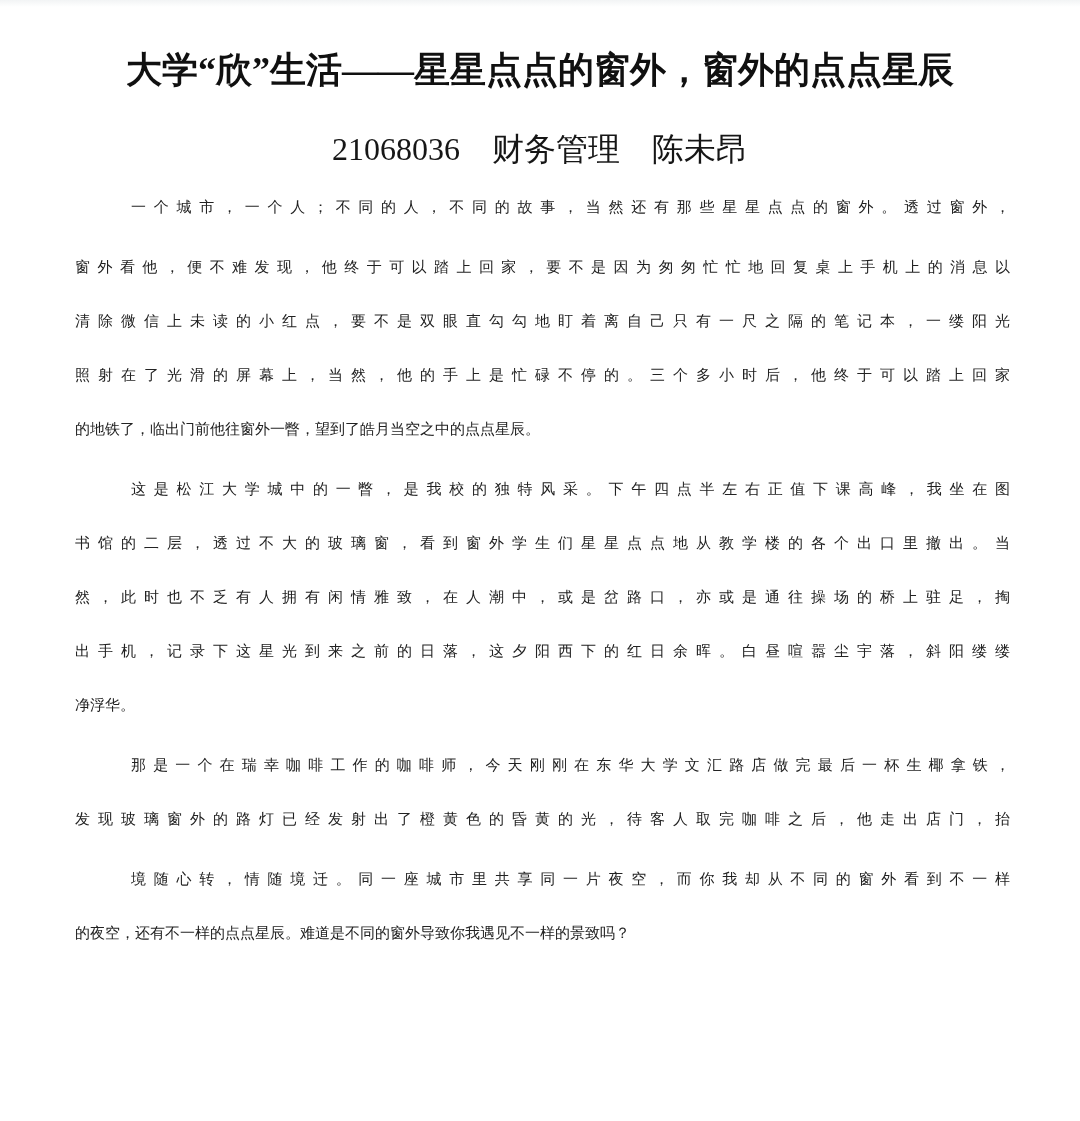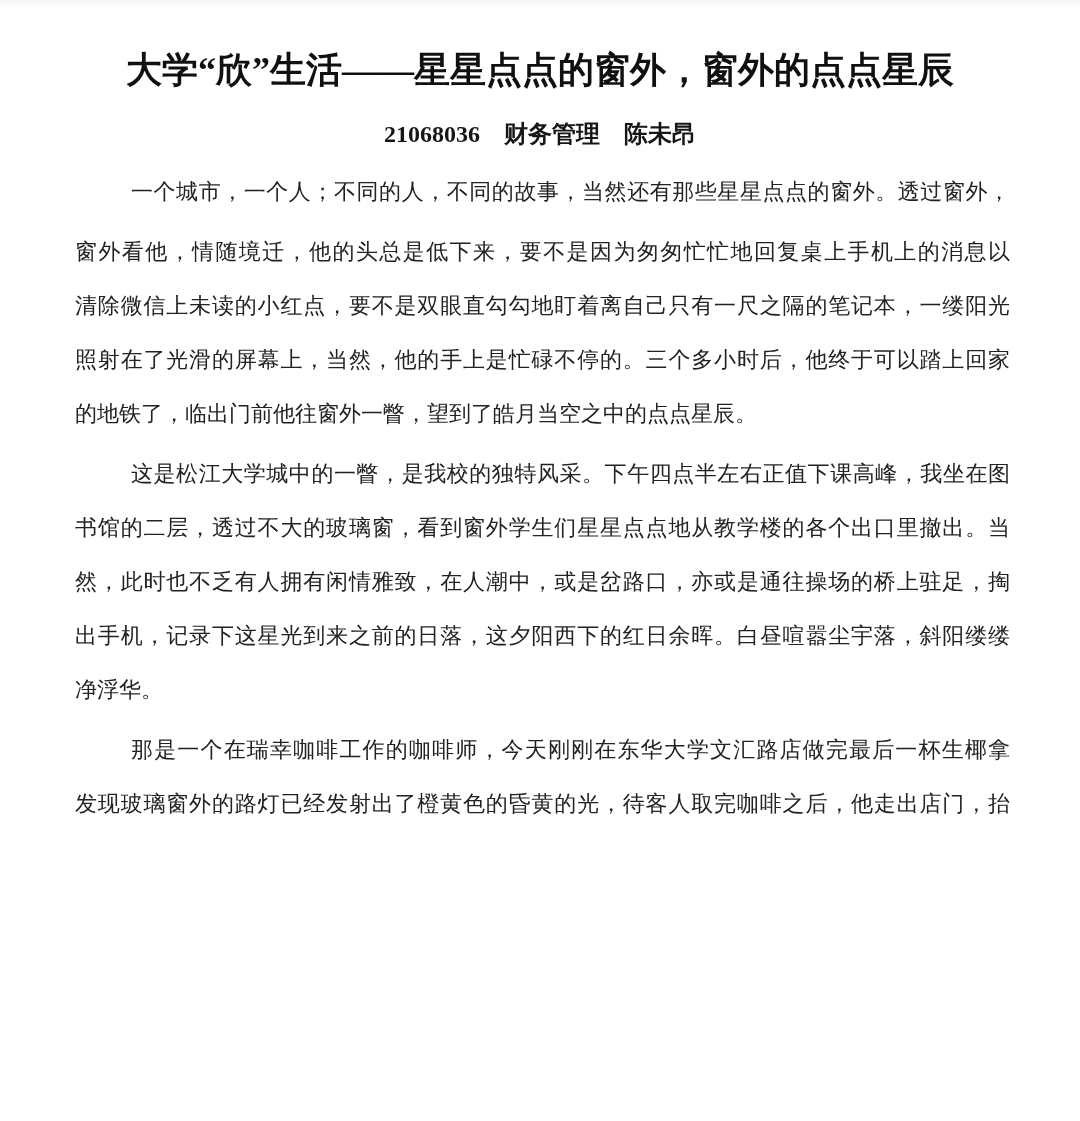--- a/index.html
+++ b/index.html
@@ -26,31 +26,31 @@
     margin: 0;
     padding-top: 46px;
     text-align: center;
     font-size: 36px;
     line-height: 48px;
     font-weight: bold;
     color: #101010;
     letter-spacing: 0px;
   }
   .doc-byline {
-    margin-top: 23px;
+    margin-top: 38px;
     text-align: center;
-    font-size: 24px;
+    font-size: 32px;
     line-height: 34px;
-    font-weight: bold;
+    font-weight: normal;
     color: #161616;
   }
   .doc-body {
     margin-top: 14px;
     padding: 0 70px 0 75px;
-    font-size: 22px;
+    font-size: 15px;
   }
   .para { margin: 0; }
   .para + .para { margin-top: 6px; }
   .line {
     line-height: 54px;
     height: 54px;
     text-align: justify;
     color: #222222;
     white-space: normal;
     overflow: hidden;
@@ -79,32 +79,36 @@
 
   <h1 class="doc-title">大学“欣”生活——星星点点的窗外，窗外的点点星辰</h1>
 
   <div class="doc-byline">21068036　财务管理　陈未昂</div>
 
   <main class="doc-body">
       <div class="para">
         <div class="line indent fill">一个城市，一个人；不同的人，不同的故事，当然还有那些星星点点的窗外。透过窗外，</div>
       </div>
       <div class="para">
-        <div class="line fill">窗外看他，情随境迁，他的头总是低下来，要不是因为匆匆忙忙地回复桌上手机上的消息以</div>
+        <div class="line fill">窗外看他，便不难发现，他终于可以踏上回家，要不是因为匆匆忙忙地回复桌上手机上的消息以</div>
         <div class="line fill">清除微信上未读的小红点，要不是双眼直勾勾地盯着离自己只有一尺之隔的笔记本，一缕阳光</div>
         <div class="line fill">照射在了光滑的屏幕上，当然，他的手上是忙碌不停的。三个多小时后，他终于可以踏上回家</div>
         <div class="line">的地铁了，临出门前他往窗外一瞥，望到了皓月当空之中的点点星辰。</div>
       </div>
       <div class="para">
         <div class="line indent fill">这是松江大学城中的一瞥，是我校的独特风采。下午四点半左右正值下课高峰，我坐在图</div>
         <div class="line fill">书馆的二层，透过不大的玻璃窗，看到窗外学生们星星点点地从教学楼的各个出口里撤出。当</div>
         <div class="line fill">然，此时也不乏有人拥有闲情雅致，在人潮中，或是岔路口，亦或是通往操场的桥上驻足，掏</div>
         <div class="line fill">出手机，记录下这星光到来之前的日落，这夕阳西下的红日余晖。白昼喧嚣尘宇落，斜阳缕缕</div>
         <div class="line">净浮华。</div>
       </div>
       <div class="para">
         <div class="line indent fill">那是一个在瑞幸咖啡工作的咖啡师，今天刚刚在东华大学文汇路店做完最后一杯生椰拿铁，</div>
         <div class="line fill">发现玻璃窗外的路灯已经发射出了橙黄色的昏黄的光，待客人取完咖啡之后，他走出店门，抬</div>
       </div>
+      <div class="para">
+        <div class="line indent fill">境随心转，情随境迁。同一座城市里共享同一片夜空，而你我却从不同的窗外看到不一样</div>
+        <div class="line">的夜空，还有不一样的点点星辰。难道是不同的窗外导致你我遇见不一样的景致吗？</div>
+      </div>
     </main>
 
   <div class="bottom-page-edge"></div>
 </div>
 
 </body></html>

